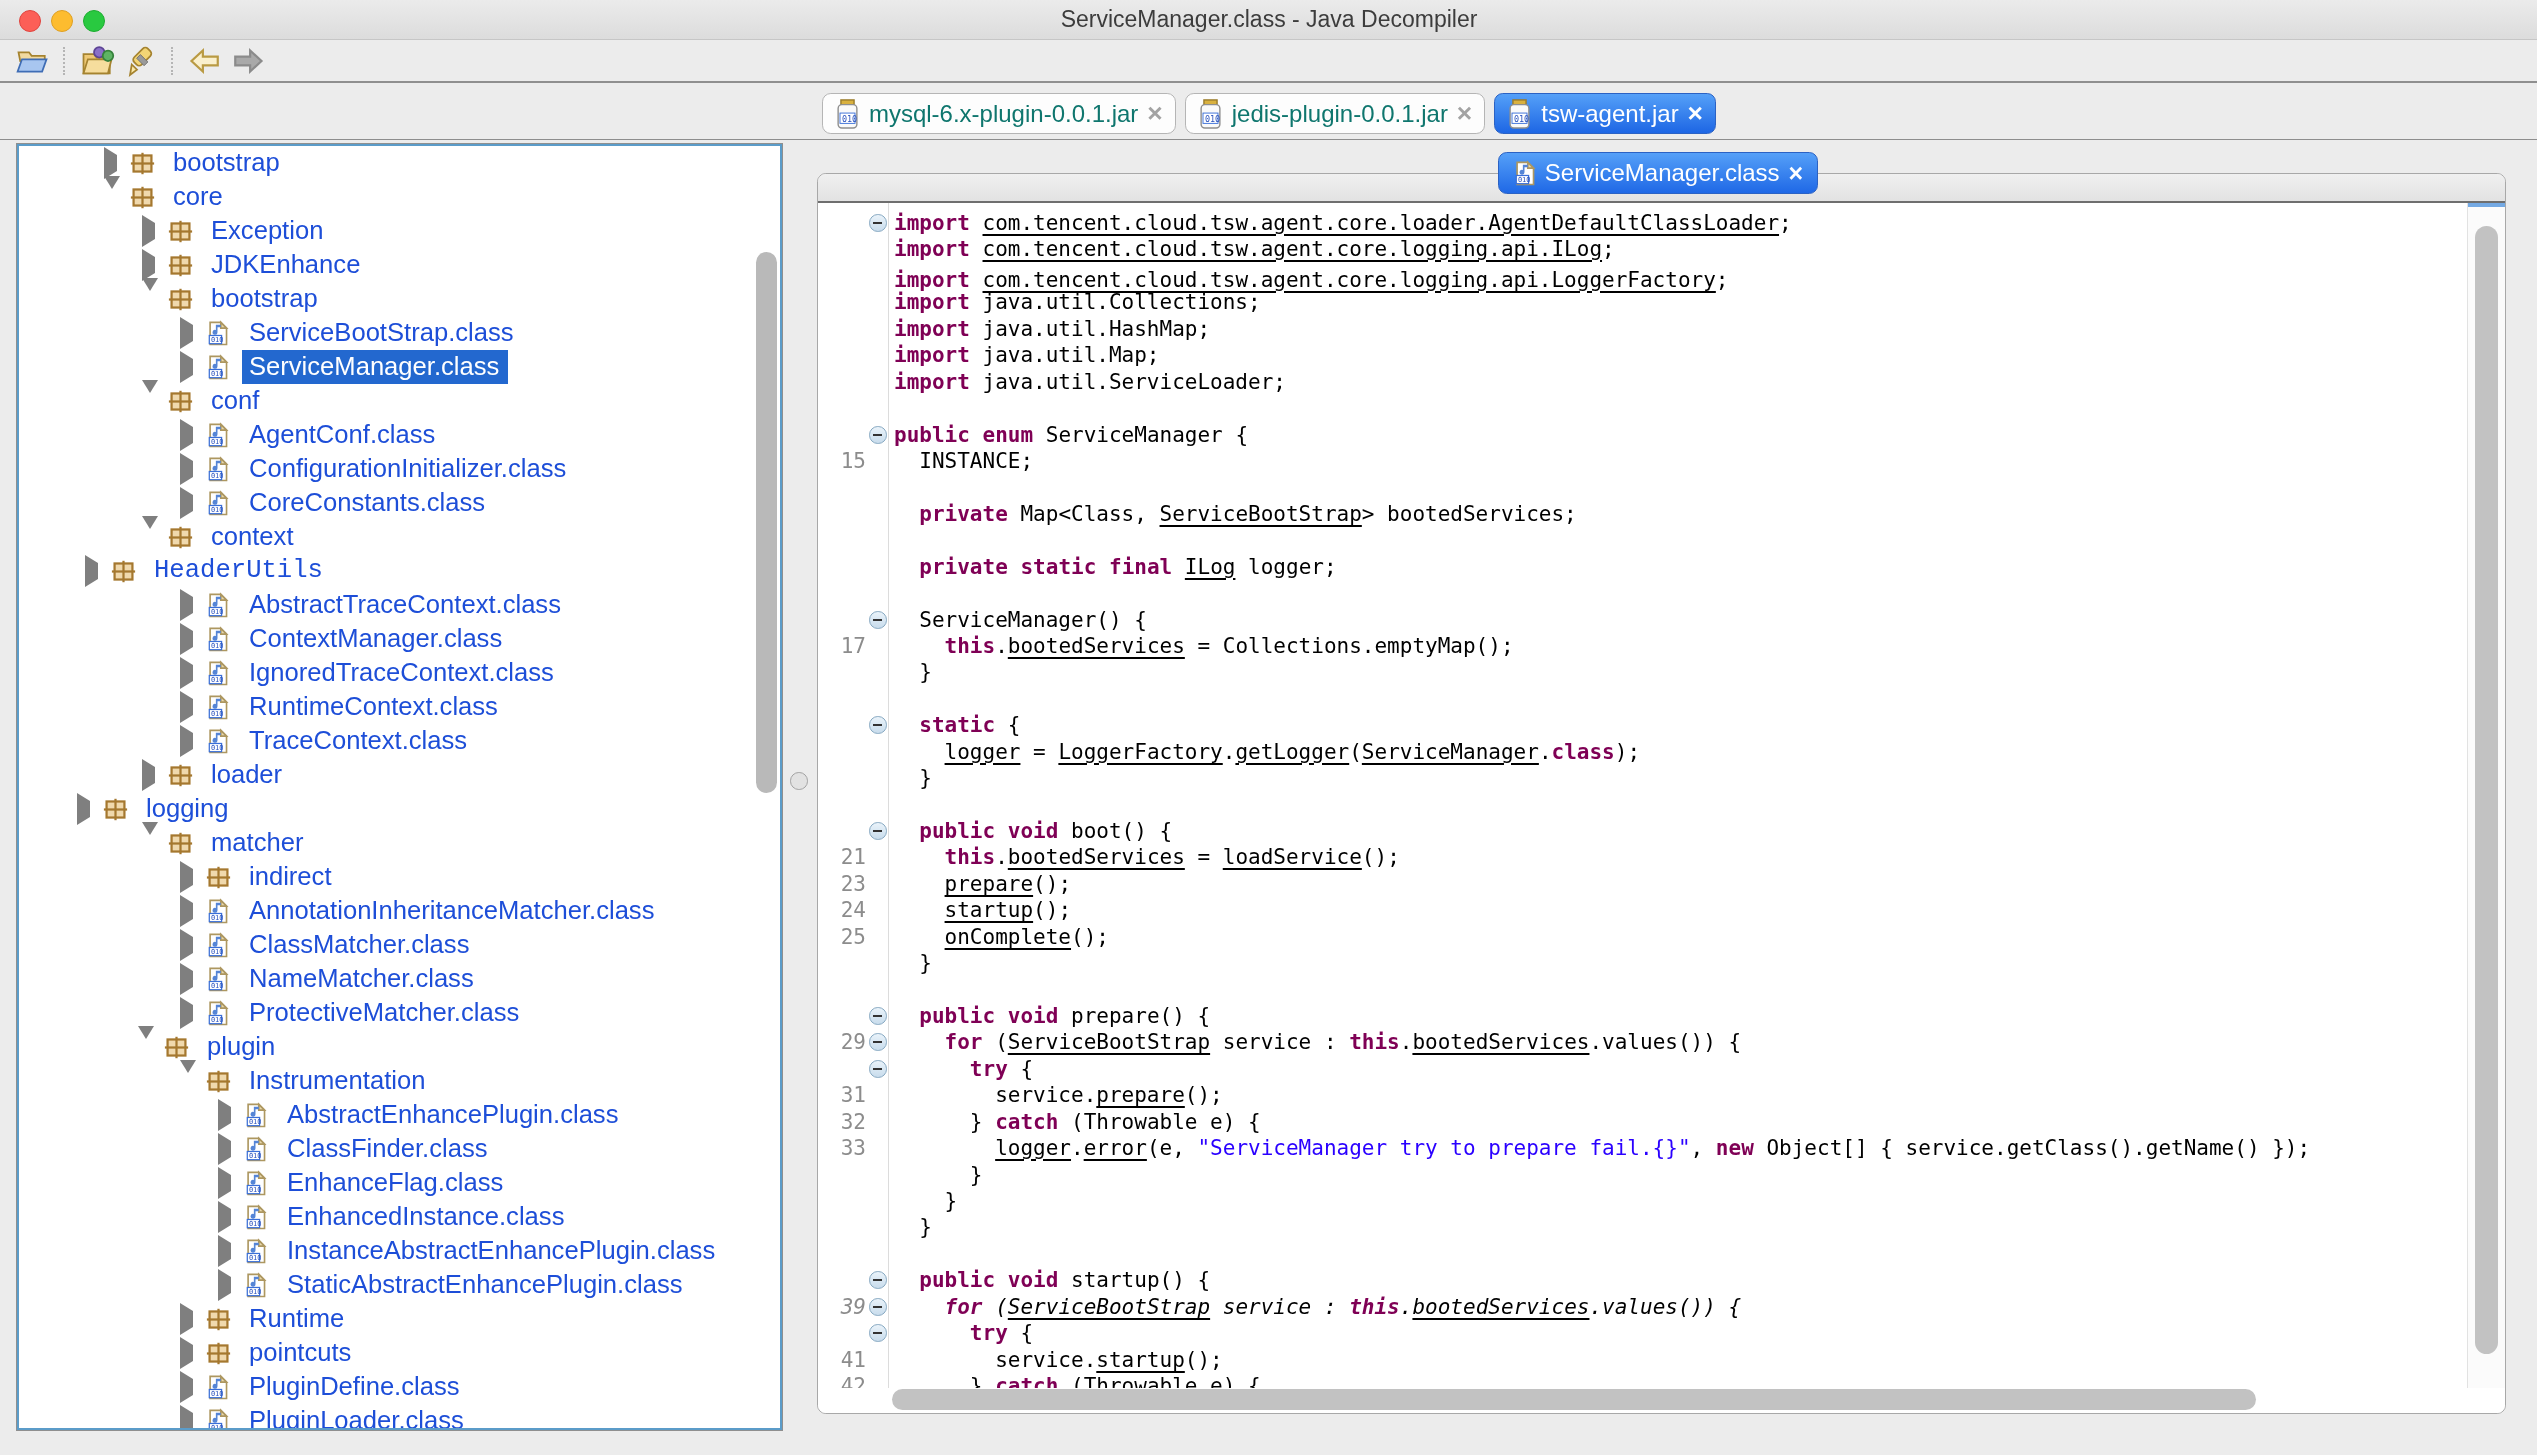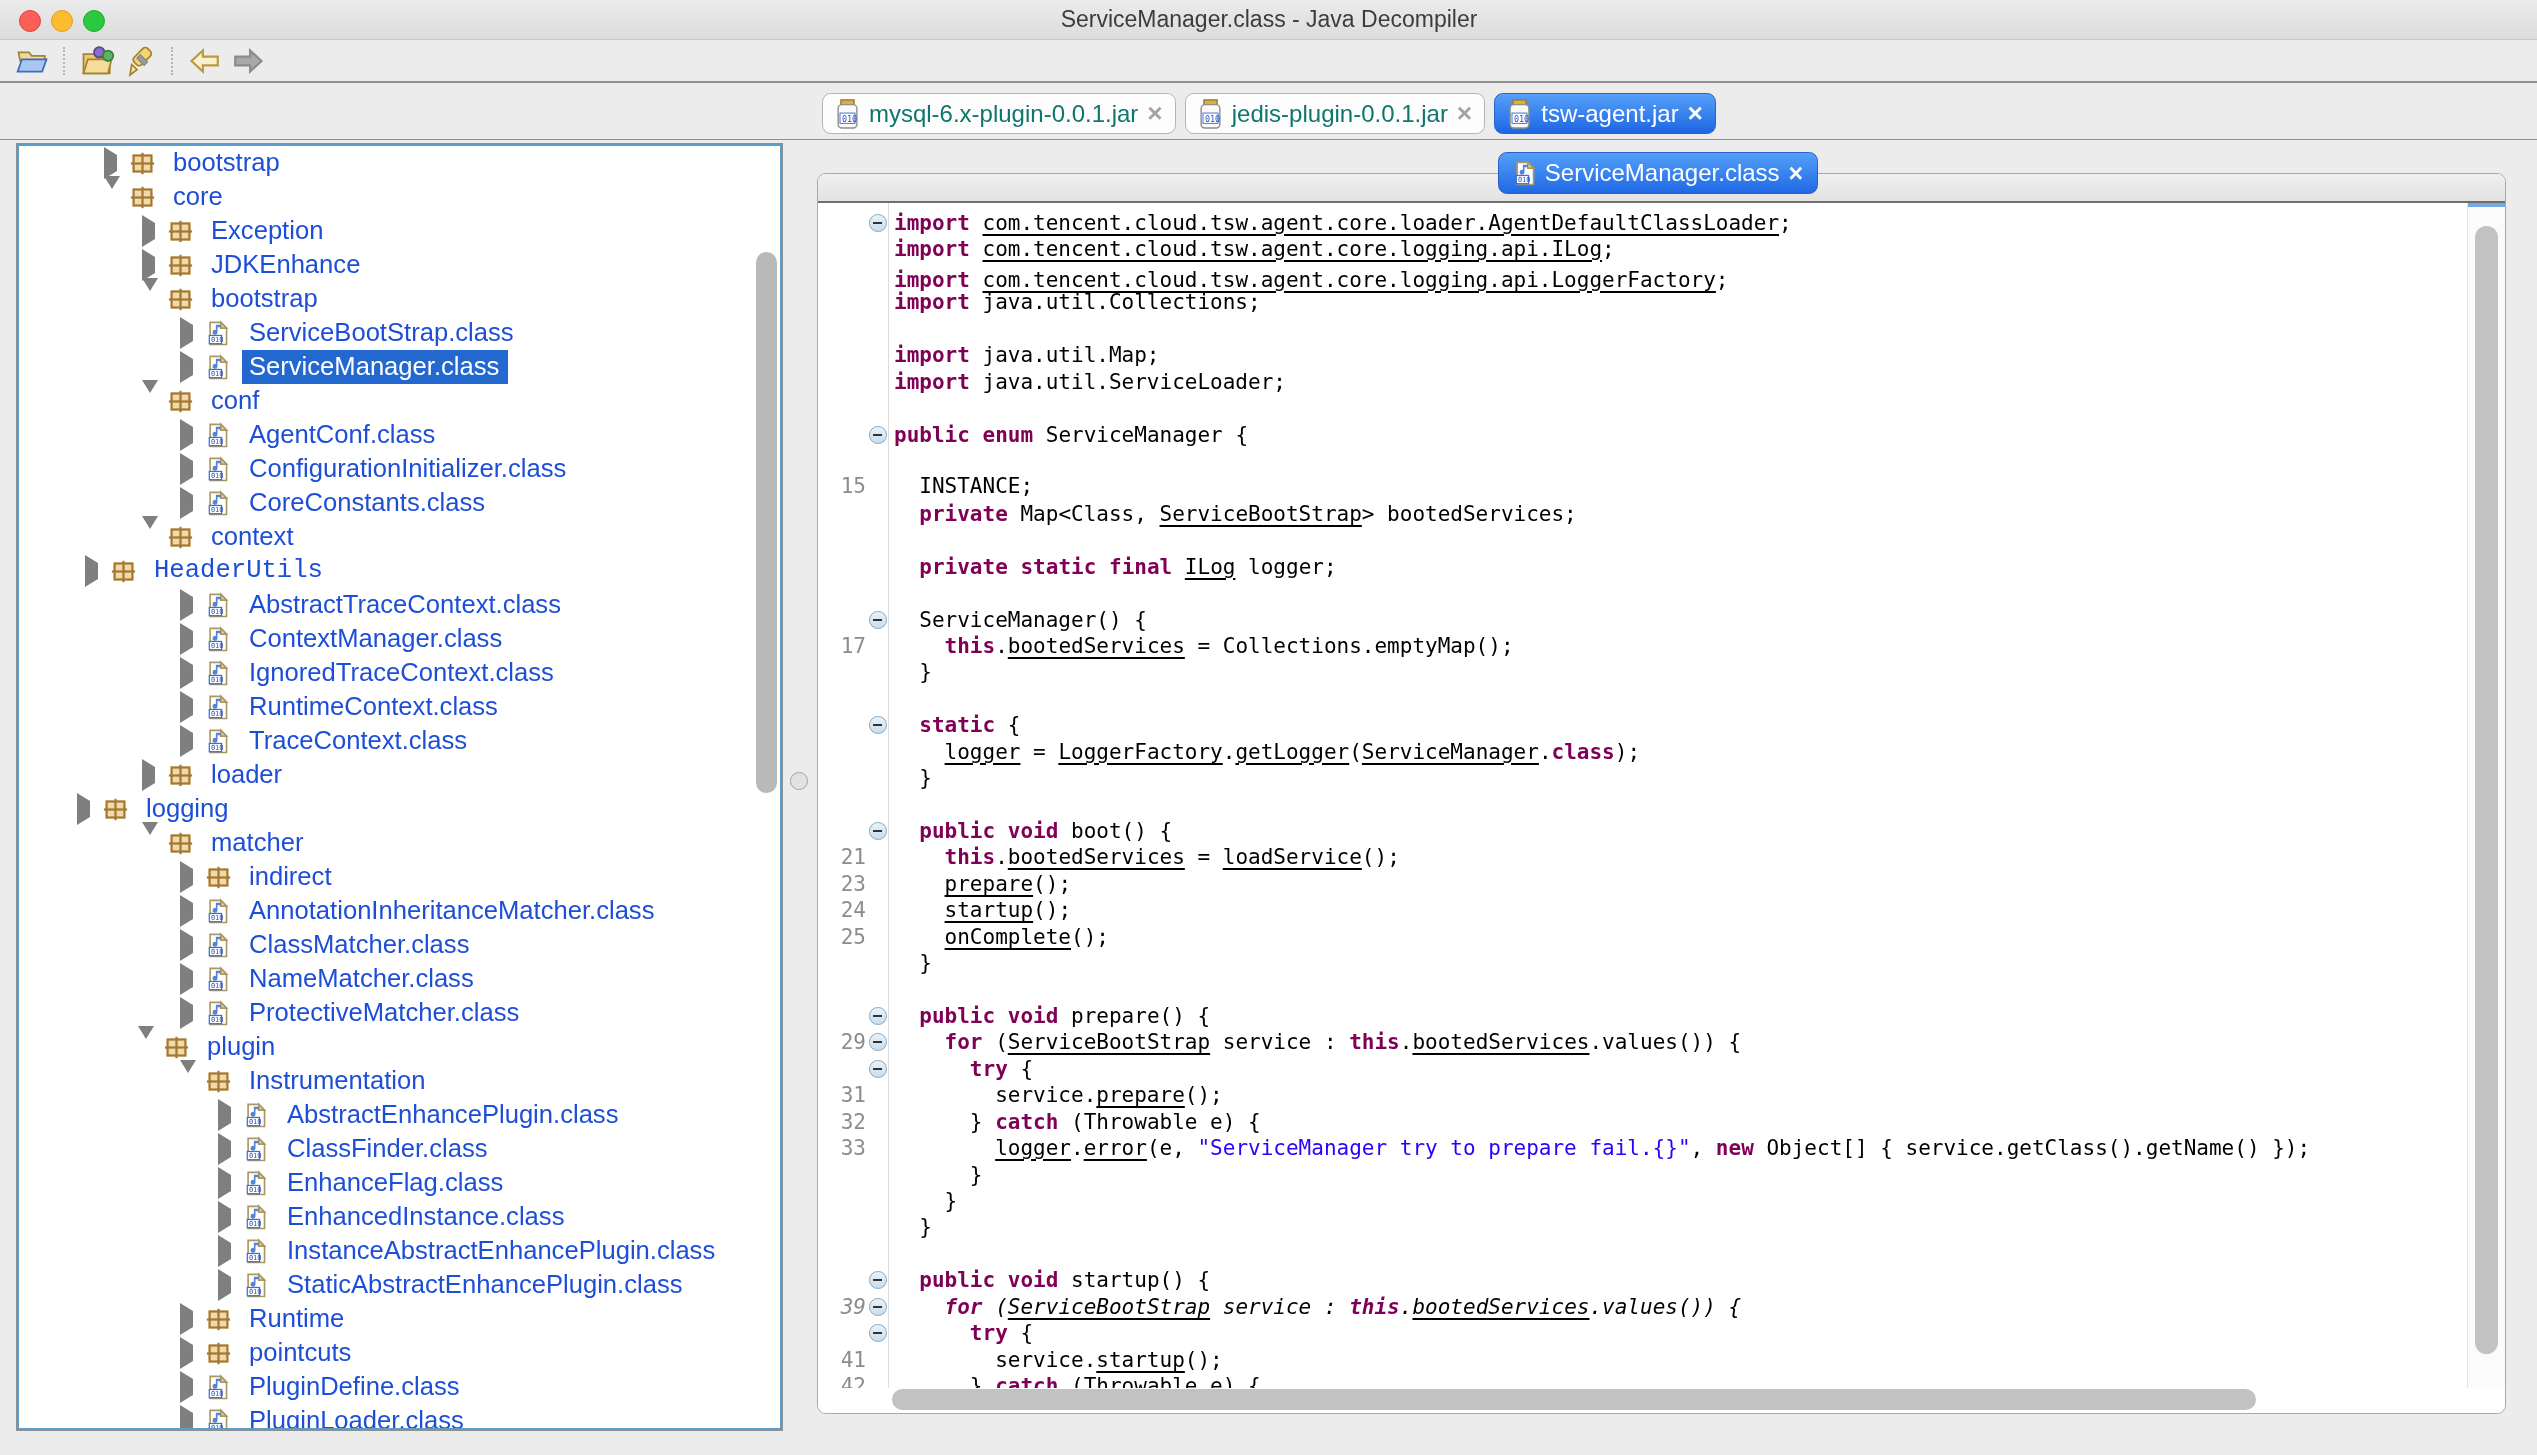--- a/index.html
+++ b/index.html
@@ -676,34 +676,37 @@
           </div>
           <div class="code-line" style="top: 33px;">
             <span class="ctext"><span class="kw">import</span><span class="pl"> </span><span class="ln">com.tencent.cloud.tsw.agent.core.logging.api.ILog</span><span class="pl">;</span></span>
           </div>
           <div class="code-line" style="top: 64px;">
             <span class="ctext"><span class="kw">import</span><span class="pl"> </span><span class="ln">com.tencent.cloud.tsw.agent.core.logging.api.LoggerFactory</span><span class="pl">;</span></span>
           </div>
           <div class="code-line" style="top: 86px;">
             <span class="ctext"><span class="kw">import</span><span class="pl"> java.util.Collections;</span></span>
           </div>
+          <div class="code-line" style="top: 113px;">
+            <span class="ctext"><span class="kw">import</span><span class="pl"> java.util.HashMap;</span></span>
+          </div>
           <div class="code-line" style="top: 139px;">
             <span class="ctext"><span class="kw">import</span><span class="pl"> java.util.Map;</span></span>
           </div>
           <div class="code-line" style="top: 166px;">
             <span class="ctext"><span class="kw">import</span><span class="pl"> java.util.ServiceLoader;</span></span>
           </div>
           <div class="code-line" style="top: 192px;"></div>
           <div class="code-line" style="top: 219px;">
             <span class="fold">
               <span class="minus"></span>
             </span>
             <span class="ctext"><span class="kw">public</span><span class="pl"> </span><span class="kw">enum</span><span class="pl"> ServiceManager {</span></span>
           </div>
-          <div class="code-line" style="top: 245px; margin-top: 25px;">
+          <div class="code-line" style="top: 245px;">
             <span class="gnum">15</span>
             <span class="ctext"><span class="pl">  INSTANCE;</span></span>
           </div>
           <div class="code-line" style="top: 271px;"></div>
           <div class="code-line" style="top: 298px;">
             <span class="ctext"><span class="pl">  </span><span class="kw">private</span><span class="pl"> Map&lt;Class, </span><span class="ln">ServiceBootStrap</span><span class="pl">&gt; bootedServices;</span></span>
           </div>
           <div class="code-line" style="top: 324px;"></div>
           <div class="code-line" style="top: 351px;">
             <span class="ctext"><span class="pl">  </span><span class="kw">private</span><span class="pl"> </span><span class="kw">static</span><span class="pl"> </span><span class="kw">final</span><span class="pl"> </span><span class="ln">ILog</span><span class="pl"> logger;</span></span>

